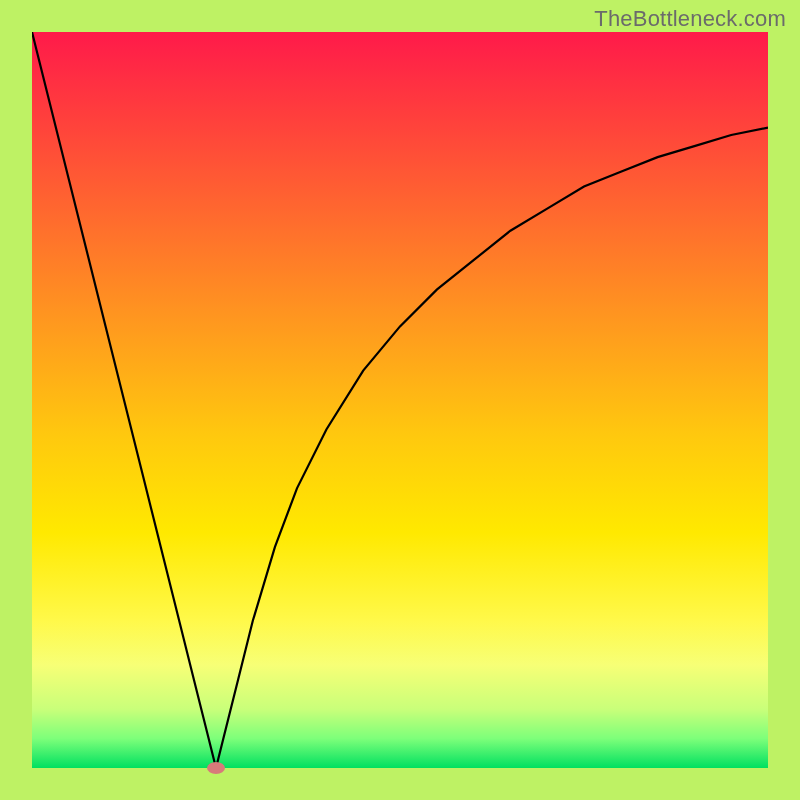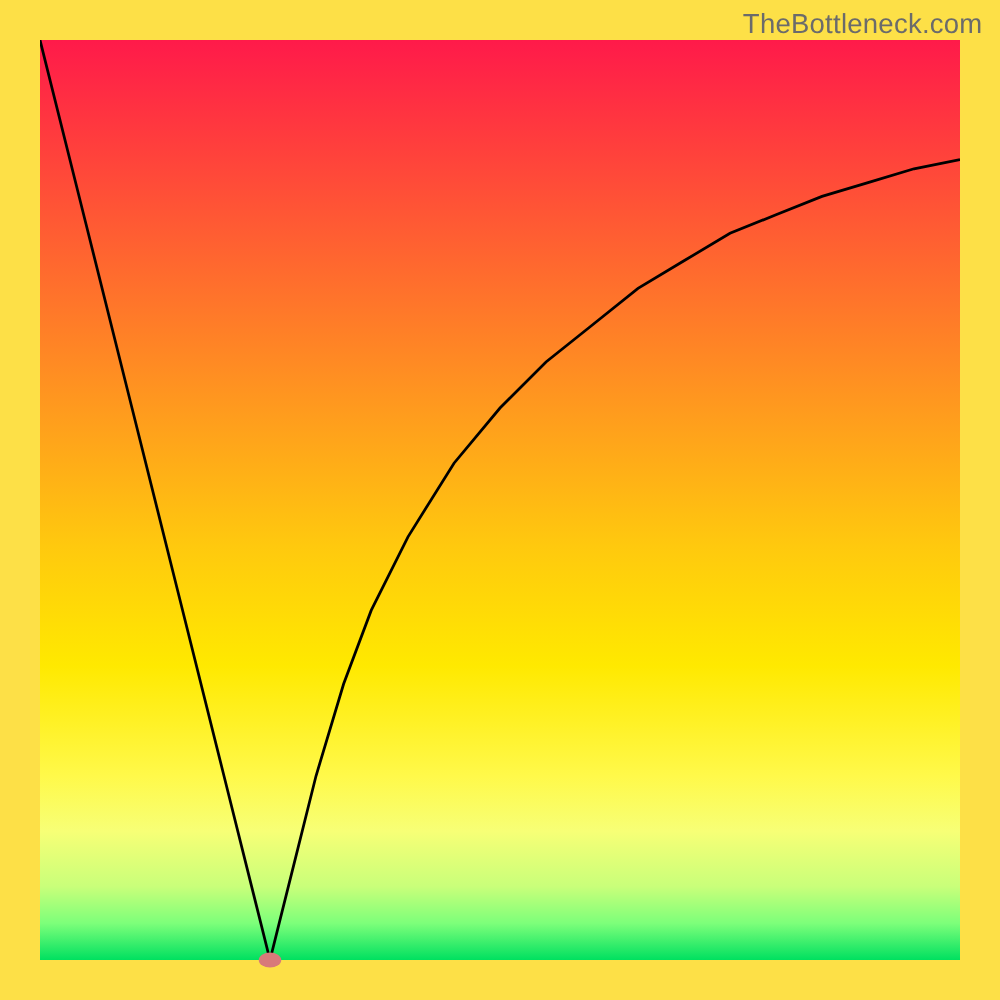--- a/index.html
+++ b/index.html
@@ -8,21 +8,21 @@
     width: 800px;
     height: 800px;
     overflow: hidden;
     background: #000;
     font-family: Arial, Helvetica, sans-serif;
   }
   .frame {
     position: relative;
     width: 800px;
     height: 800px;
-    background: #fde047;
+    background: #bef264;
   }
   .plot-area {
     position: absolute;
     left: 32px;
     top: 32px;
     width: 736px;
     height: 736px;
     background: linear-gradient(to bottom,
       #ff1a4a 0%,
       #ff3a3e 10%,

